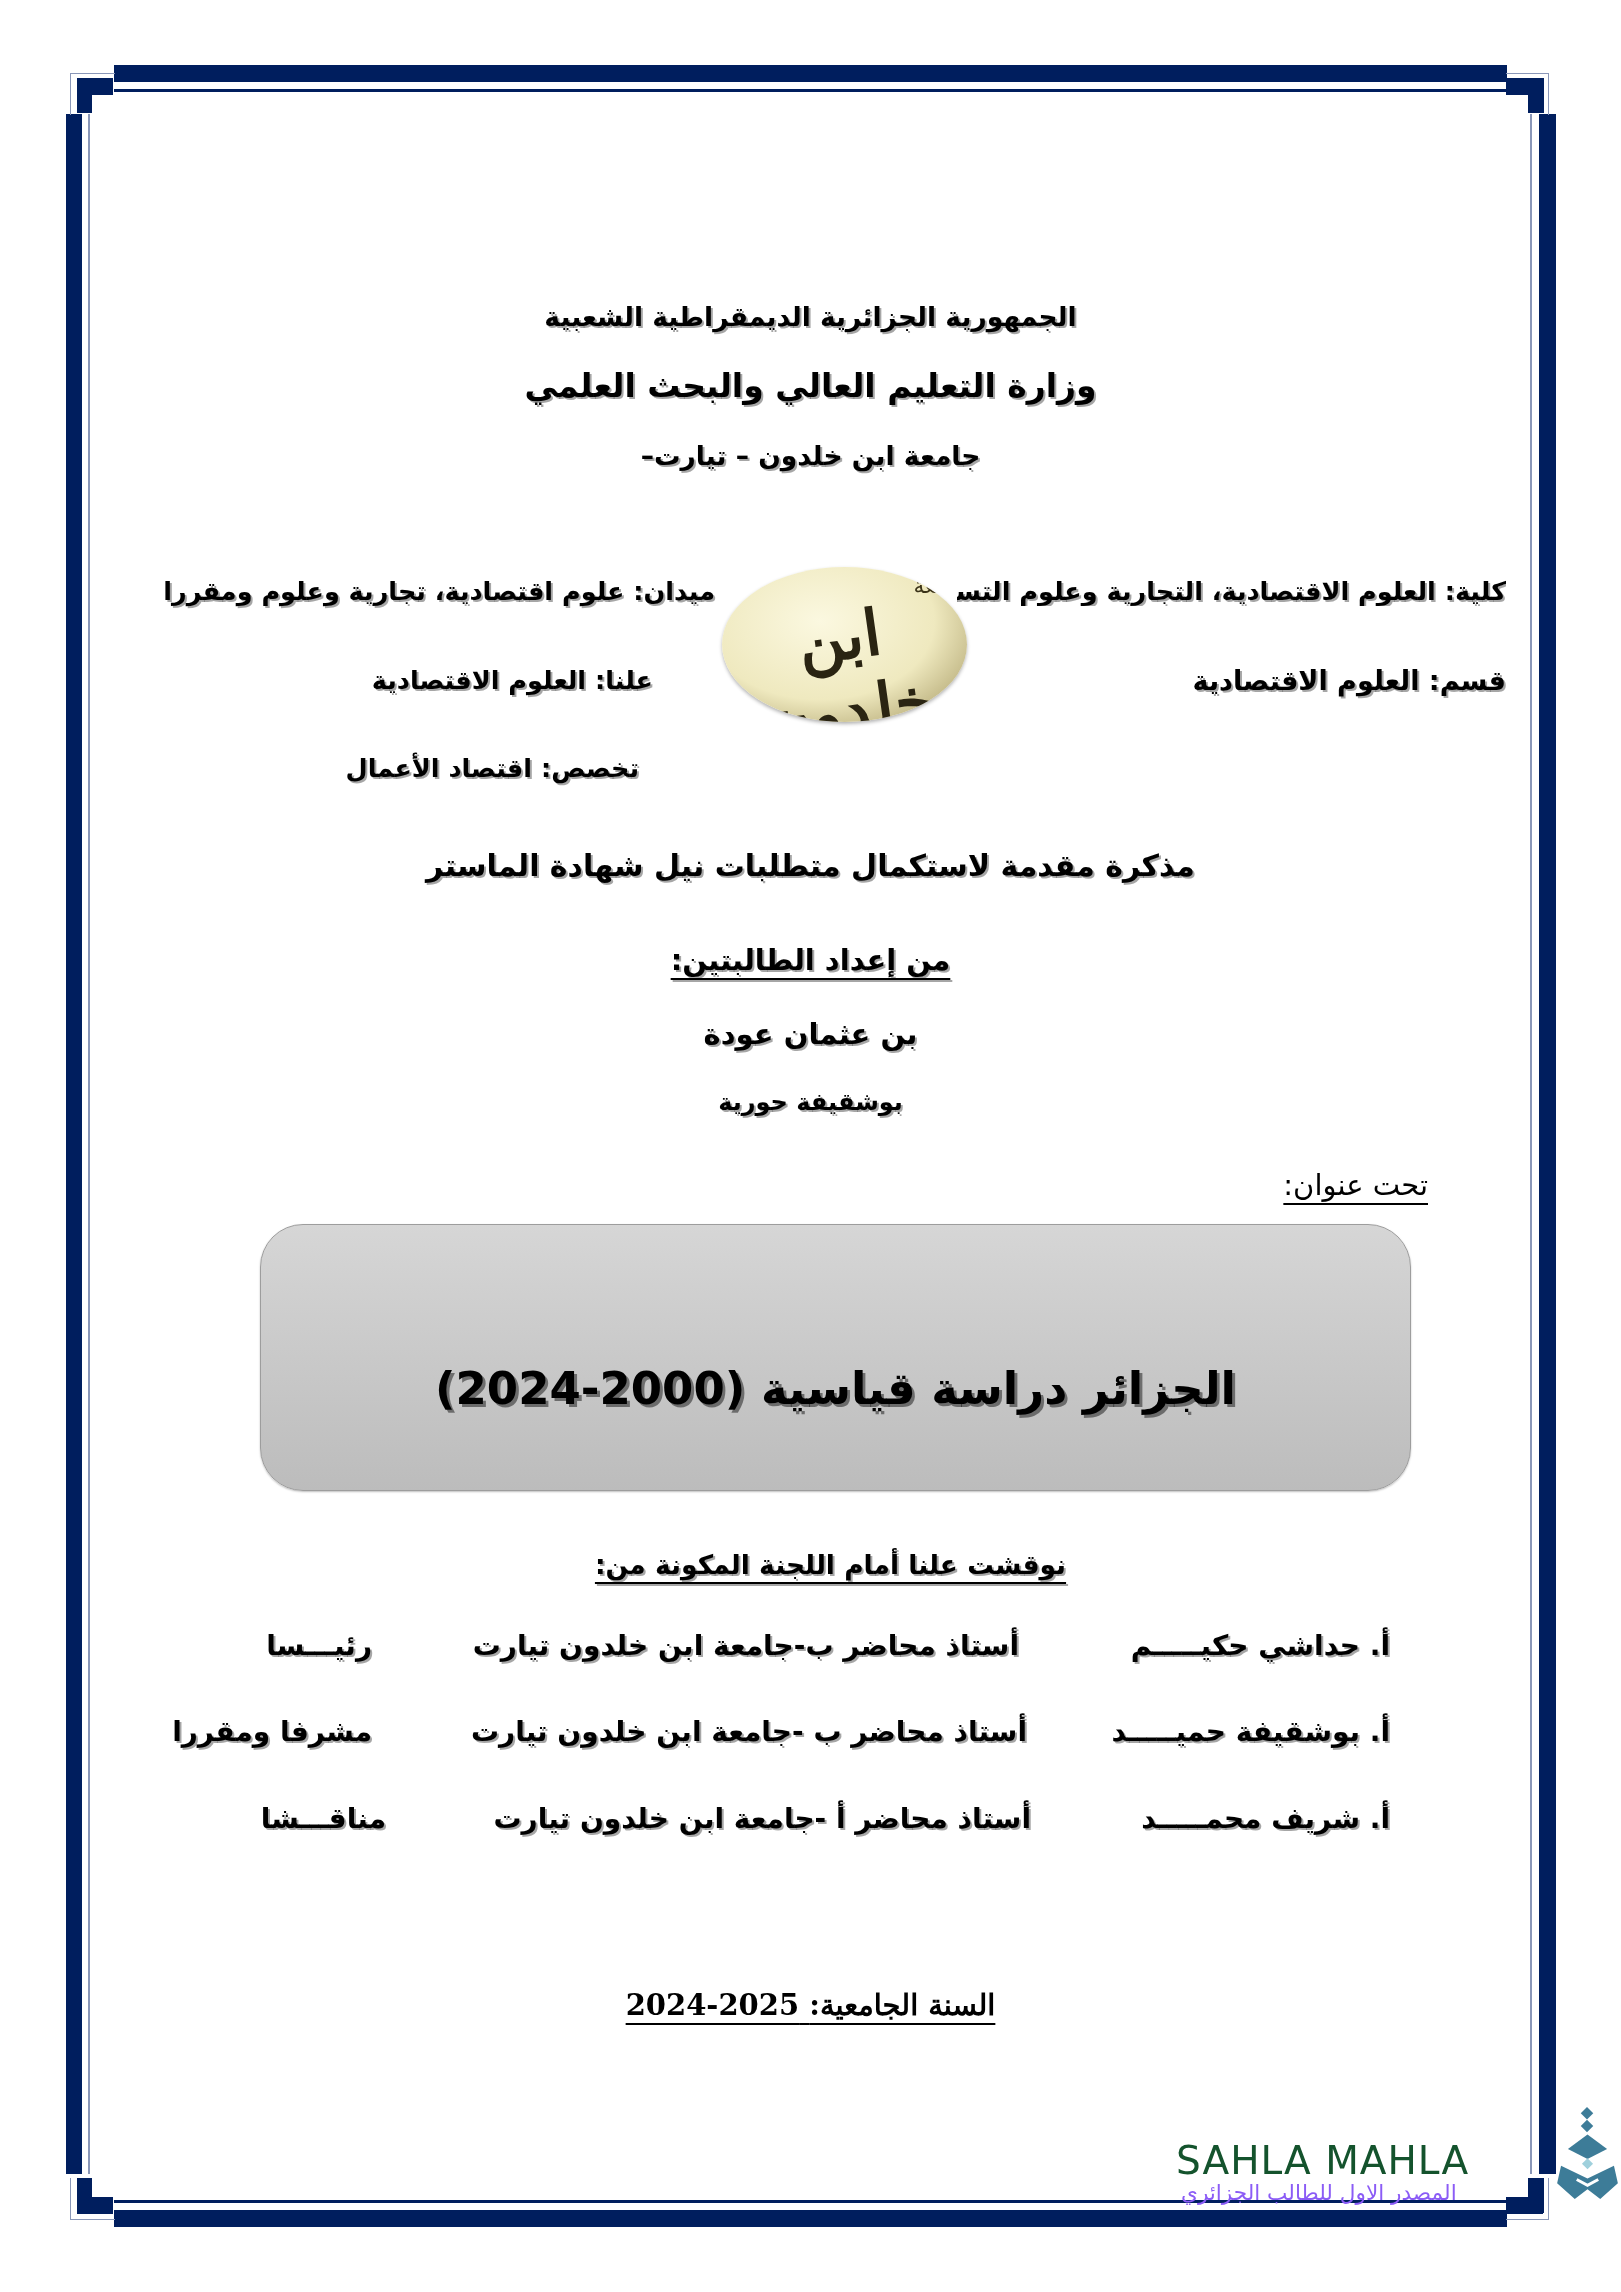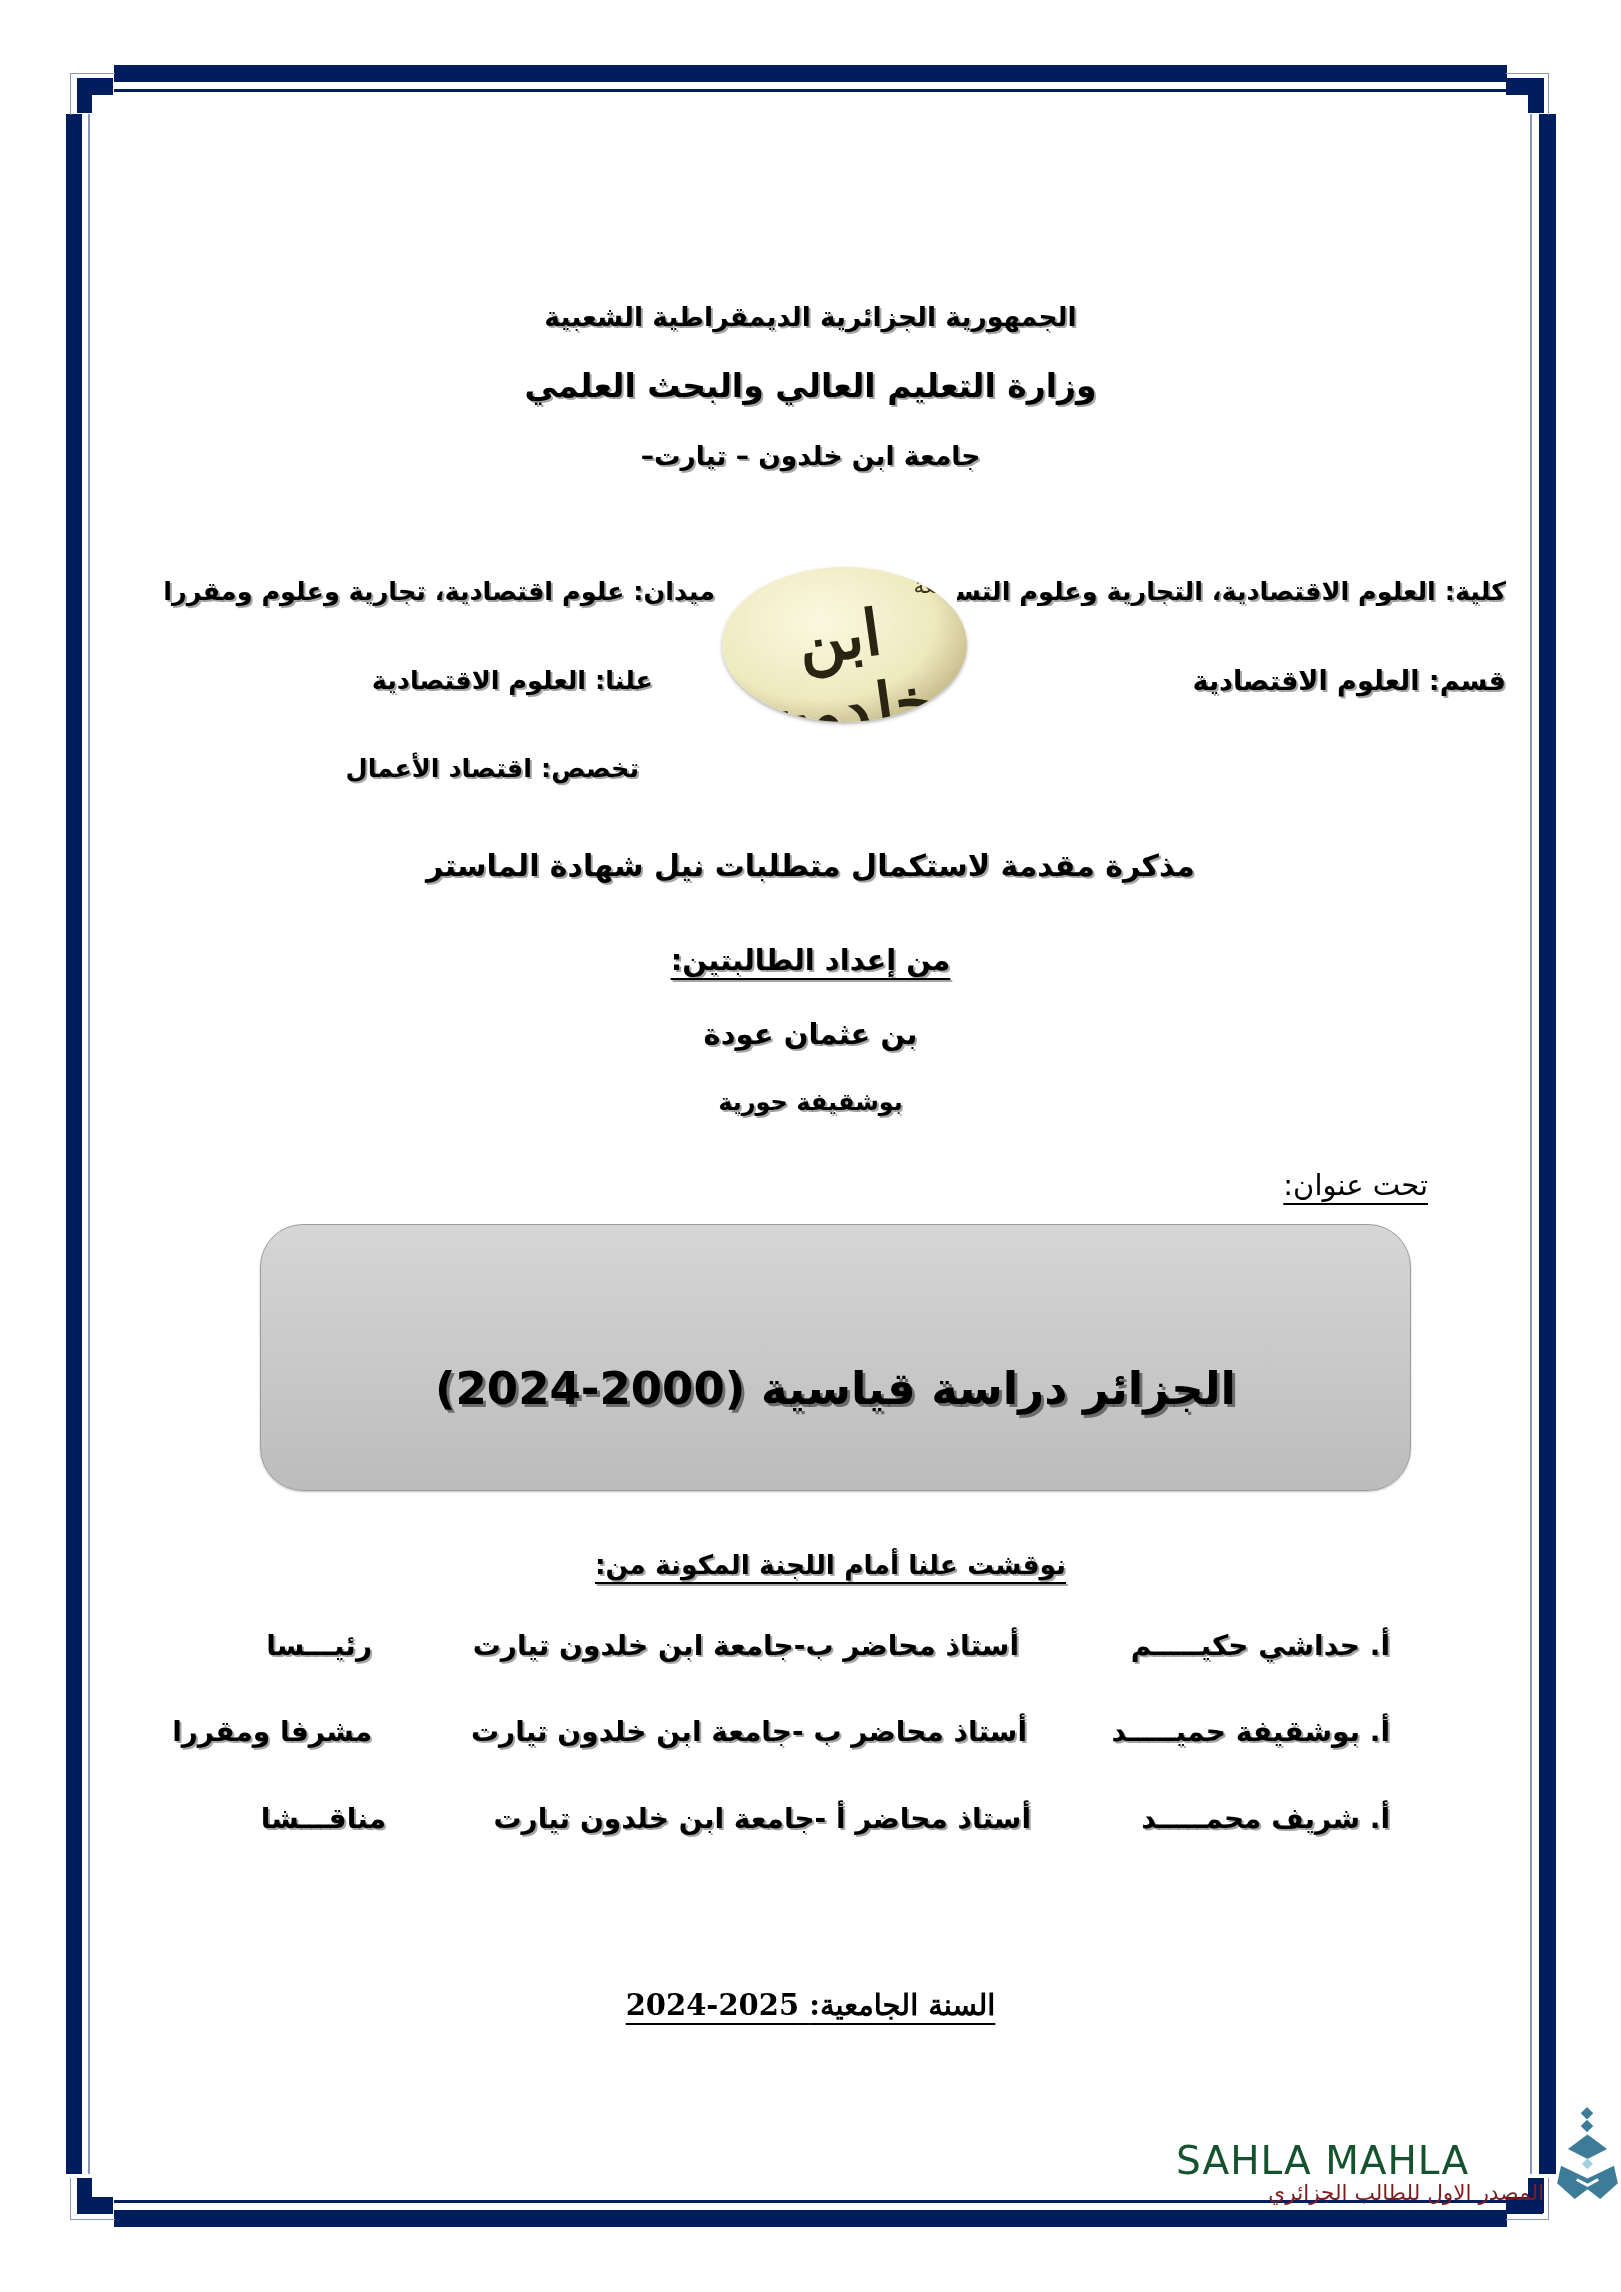--- a/index.html
+++ b/index.html
@@ -56,22 +56,22 @@
 
   .jury-cell { position: absolute; white-space: nowrap; direction: rtl; font-weight: bold; font-size: 28px;
                text-shadow: 2px 2px 0 rgba(0,0,0,0.35); }
 
   .watermark-main {
     position: absolute; left: 1176px; top: 2138px;
     font-family: "DejaVu Sans", sans-serif; font-size: 39px; color: #14532d; letter-spacing: 1px;
     white-space: nowrap;
   }
   .watermark-sub {
-    position: absolute; left: 1181px; top: 2180px; width: 363px; text-align: right;
-    font-family: "DejaVu Sans", sans-serif; font-size: 21.6px; color: #7f1d1d; direction: rtl;
+    position: absolute; left: 1181px; top: 2180px; width: 363px; text-align: left;
+    font-family: "DejaVu Sans", sans-serif; font-size: 21.6px; color: #8b5cf6; direction: rtl;
     white-space: nowrap;
   }
 </style>
 </head>
 <body>
 
 <div>
 
   <div class="frame-outer" style="left:70px; top:73px; width:1484px; height:2151px; border-color:transparent;"></div>
 

